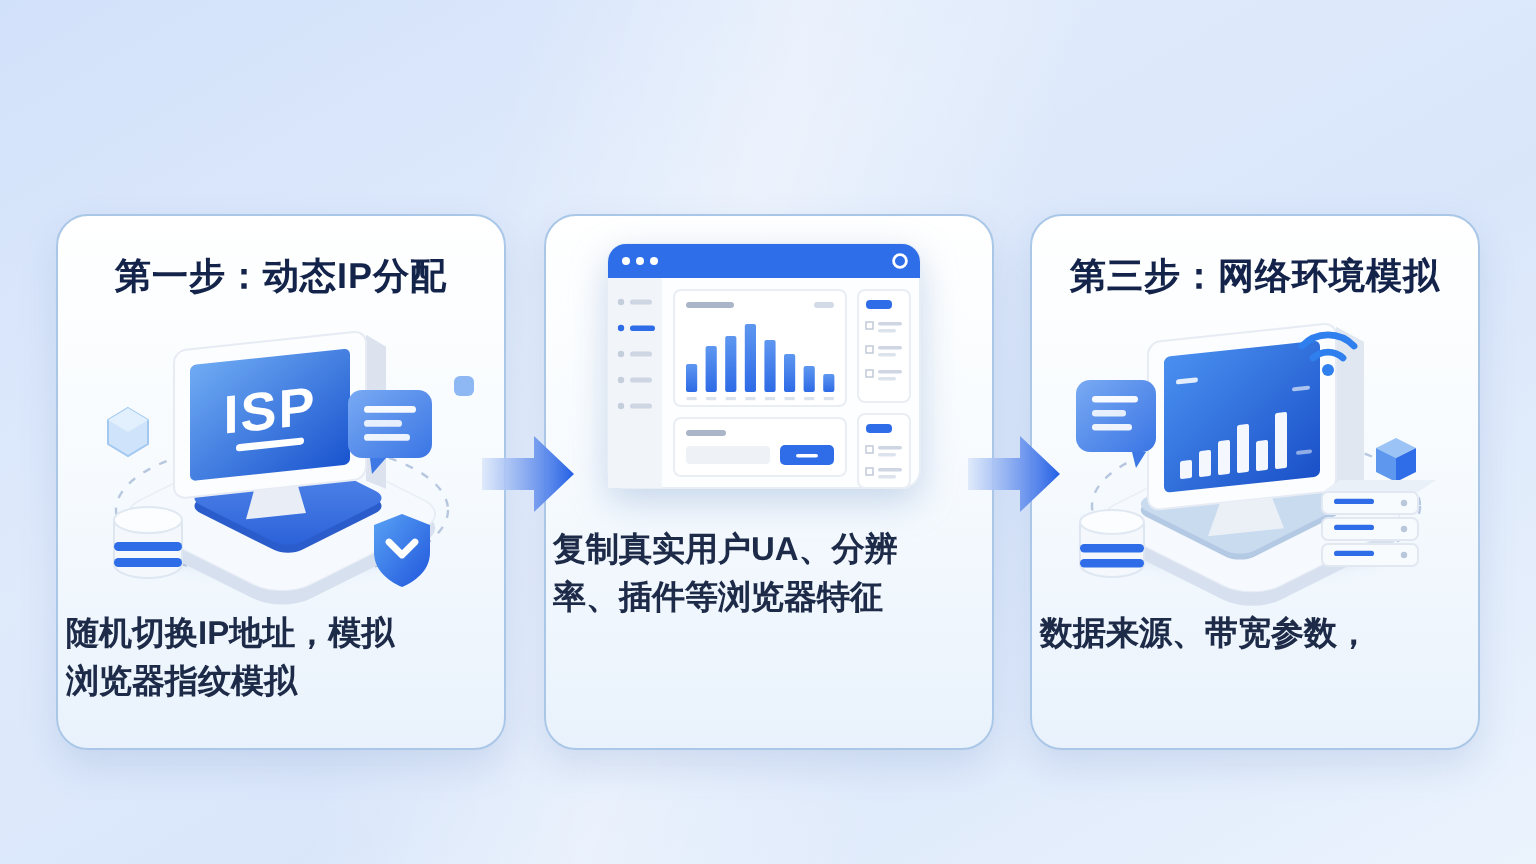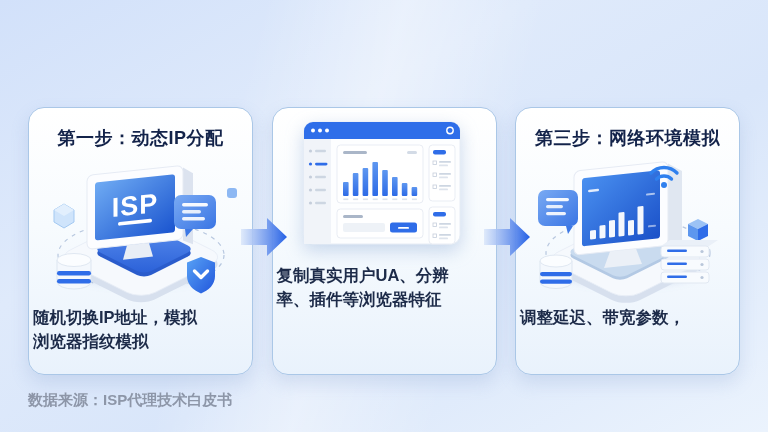--- a/index.html
+++ b/index.html
@@ -335,21 +335,21 @@
             <rect x="-24" y="-9" width="48" height="11" rx="3" fill="#f8fbfe" stroke="#e1e8f2" stroke-width="1"></rect>
             <rect x="-18" y="-5.6" width="20" height="2.6" rx="1.3" fill="#2f6de8"></rect>
             <circle cx="17" cy="-3.5" r="1.6" fill="#b9c7da"></circle>
             <rect x="-24" y="4" width="48" height="11" rx="3" fill="#f8fbfe" stroke="#e1e8f2" stroke-width="1"></rect>
             <rect x="-18" y="7.4" width="20" height="2.6" rx="1.3" fill="#2f6de8"></rect>
             <circle cx="17" cy="9.5" r="1.6" fill="#b9c7da"></circle>
           </g>
         </svg>
       </div>
       <p class="desc">
-        <span>调整延迟、带宽参数，</span><br>
+        <span>数据来源、带宽参数，</span><br>
       </p>
     </section>
   </div>
 
   <svg class="arrow arrow-1" viewBox="0 0 48 44">
     <defs>
       <linearGradient id="arrowGradA" x1="0" y1="0" x2="1" y2="0">
         <stop offset="0" stop-color="#dbe7fa" stop-opacity="0.85"></stop>
           <stop offset="1" stop-color="#2460e5"></stop>
       </linearGradient>
@@ -359,14 +359,13 @@
   <svg class="arrow arrow-2" viewBox="0 0 48 44">
     <defs>
       <linearGradient id="arrowGradB" x1="0" y1="0" x2="1" y2="0">
         <stop offset="0" stop-color="#dbe7fa" stop-opacity="0.85"></stop>
           <stop offset="1" stop-color="#2460e5"></stop>
       </linearGradient>
     </defs>
     <polygon points="0,14 26,14 26,3 46,22 26,41 26,30 0,30" fill="url(#arrowGradB)"></polygon>
   </svg>
 
-  <p class="footer">数据来源：ISP代理技术白皮书</p>
 </div>
 
 </body></html>

